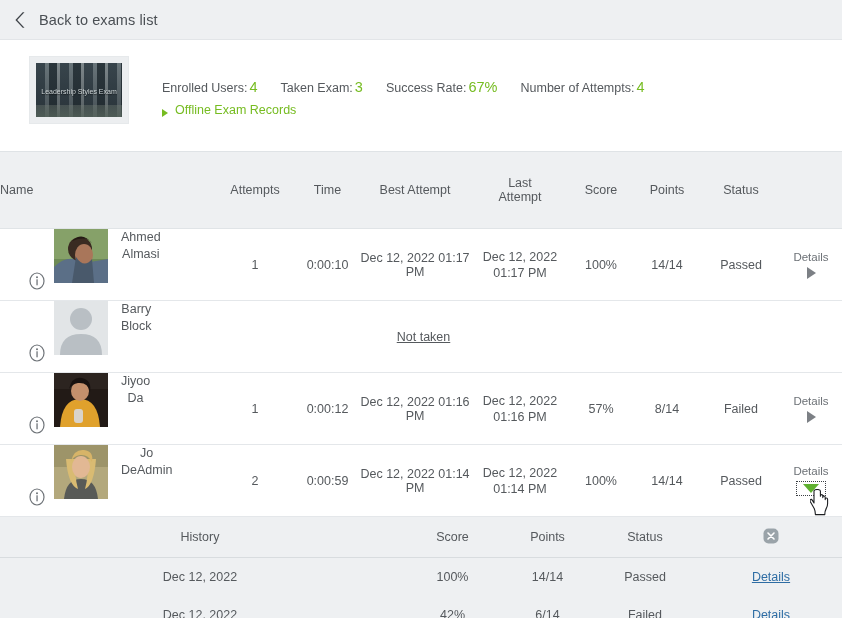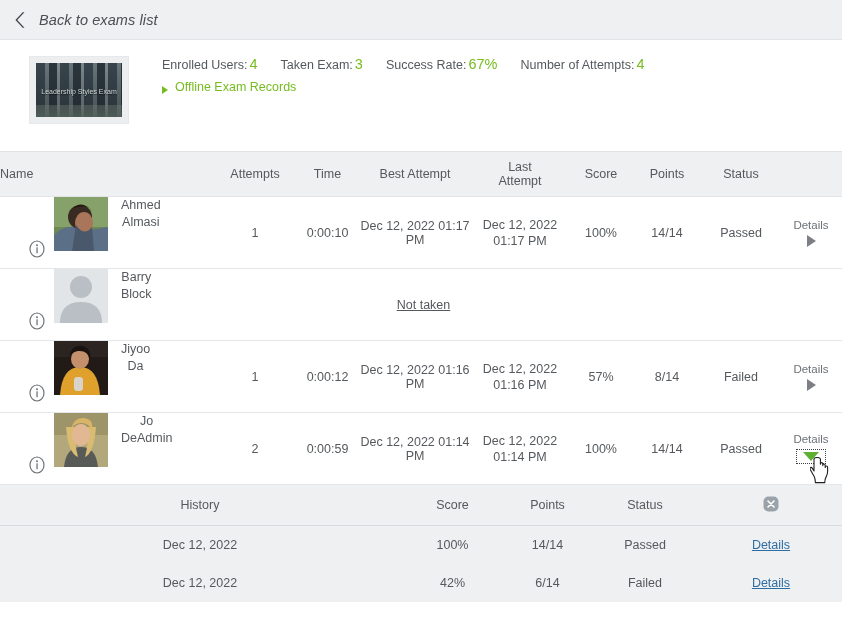--- a/index.html
+++ b/index.html
@@ -25,21 +25,20 @@
 
   
   .backbar {
     height: 40px;
     background: #eef0f2;
     border-bottom: 1px solid #e2e5e8;
     display: flex;
     align-items: center;
     padding-left: 13px;
     box-sizing: border-box;
-    font-style: italic;
   }
   .back-chevron {
     width: 14px;
     height: 20px;
     display: inline-flex;
     align-items: center;
     justify-content: center;
     margin-right: 12px;
     cursor: pointer;
   }
@@ -117,20 +116,21 @@
     line-height: 22px;
     margin: 0 0 20px 0;
     cursor: pointer;
     display: inline-block;
   }
   .stats {
     display: flex;
     align-items: baseline;
     gap: 23px;
     margin-bottom: 8px;
+    margin-top: 23px;
   }
   .stat {
     font-size: 12.5px;
     color: #55595d;
     white-space: nowrap;
   }
   .stat b {
     font-weight: normal;
     color: #76bc21;
     font-size: 14.5px;
@@ -157,21 +157,21 @@
   table.results {
     width: 842px;
     border-collapse: collapse;
     table-layout: fixed;
   }
   table.results thead th {
     background: #eef0f2;
     font-weight: normal;
     font-size: 12.5px;
     color: #55595d;
-    height: 44px;
+    height: 76px;
     vertical-align: middle;
     padding: 0;
     border-bottom: 1px solid #e0e4e7;
   }
   th.col-name {
     background: #d9dee2;
     text-align: left;
     padding-left: 42px;
   }
   th.col-attempts, td.col-attempts { width: 80px; }

